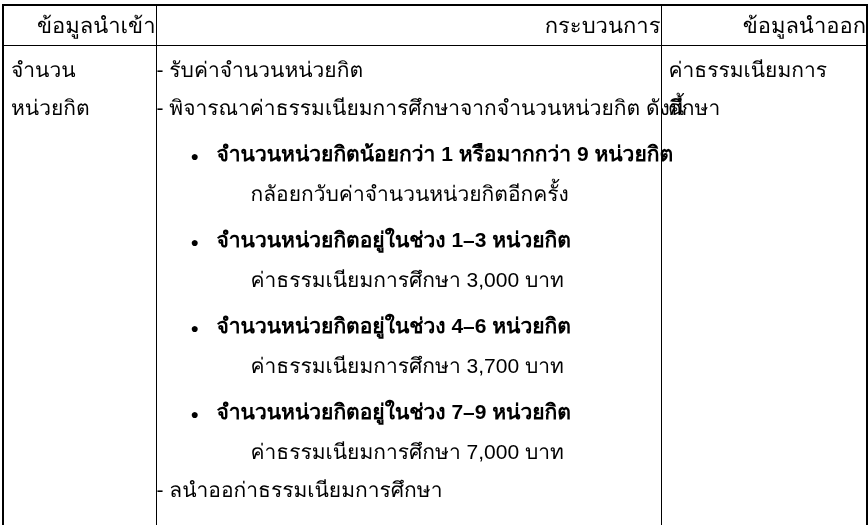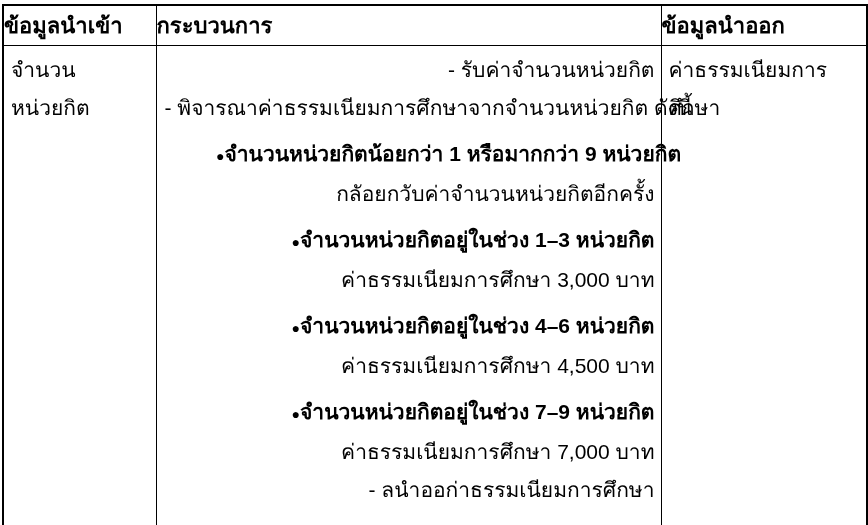--- a/index.html
+++ b/index.html
@@ -21,32 +21,32 @@
   table.ipo th, table.ipo td {
     border: 1px solid #000;
     padding: 0;
   }
   col.c-input  { width: 153px; }
   col.c-process{ width: 505px; }
   col.c-output { width: 206px; }
   th.hdr {
     height: 40px;
     font-size: 22px;
-    font-weight: bold;
-    text-align: left;
+    font-weight: normal;
+    text-align: right;
     vertical-align: middle;
   }
   td.body-cell {
     vertical-align: top;
     font-size: 21px;
     height: 524px;
     margin-top: 8px;
   }
   .cell-pad { padding: 5px 4px 0 7px; line-height: 38px; }
-  td.process-cell .cell-pad { padding: 5px 6px 0 8px; text-align: right; }
+  td.process-cell .cell-pad { padding: 5px 6px 0 0; }
   .p-line { line-height: 38px; white-space: nowrap; }
   .bullet-group { margin-top: 8px; }
   .bullet-line1 {
     line-height: 38px;
     padding-left: 34px;
     white-space: nowrap;
     font-weight: bold;
   }
   .bullet-dot {
     display: inline-block;
@@ -100,21 +100,21 @@
               <div class="bullet-line1">
                 <span class="bullet-dot">●</span><span>จำนวนหน่วยกิตอยู่ในช่วง 1–3 หน่วยกิต</span>
               </div>
               <div class="bullet-line2">ค่าธรรมเนียมการศึกษา 3,000 บาท</div>
             </div>
 
             <div class="bullet-group">
               <div class="bullet-line1">
                 <span class="bullet-dot">●</span><span>จำนวนหน่วยกิตอยู่ในช่วง 4–6 หน่วยกิต</span>
               </div>
-              <div class="bullet-line2">ค่าธรรมเนียมการศึกษา 4,500 บาท</div>
+              <div class="bullet-line2">ค่าธรรมเนียมการศึกษา 3,700 บาท</div>
             </div>
 
             <div class="bullet-group">
               <div class="bullet-line1">
                 <span class="bullet-dot">●</span><span>จำนวนหน่วยกิตอยู่ในช่วง 7–9 หน่วยกิต</span>
               </div>
               <div class="bullet-line2">ค่าธรรมเนียมการศึกษา 7,000 บาท</div>
             </div>
 
             <div class="p-line final-line">- ลนำออก่าธรรมเนียมการศึกษา</div>

